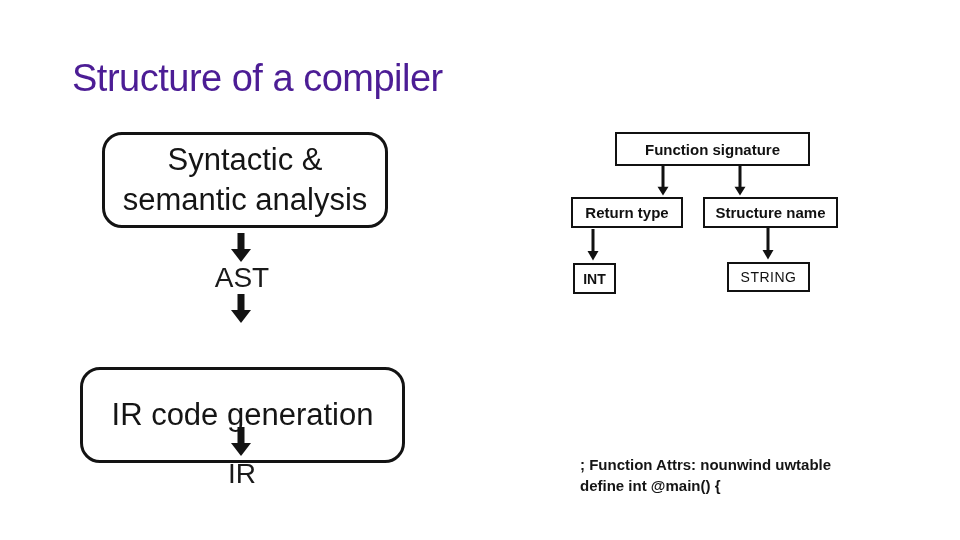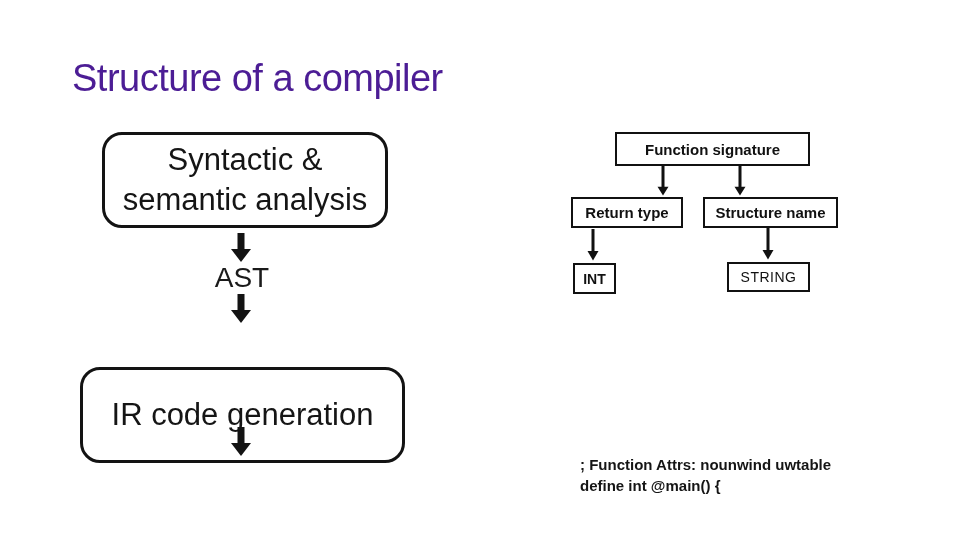--- a/index.html
+++ b/index.html
@@ -127,20 +127,21 @@
 
   <div class="abs round-box box-ircodegen">
     <div class="line">IR code generation</div>
   </div>
 
   <svg class="abs arrow-thick arrow-c" viewBox="0 0 24 29">
     <rect x="8.5" y="0" width="7" height="17" fill="#131313"></rect>
     <polygon points="2,16 22,16 12,29" fill="#131313"></polygon>
   </svg>
 
+  <div class="abs flow-label label-ir">IR</div>
 
   <div class="abs rect-box box-fsig">
     <span>Function signature</span>
   </div>
 
   <svg class="abs arrow-thin arrow-fs-left" viewBox="0 0 12 32" preserveAspectRatio="none">
     <rect x="4.5" y="0" width="3" height="23" fill="#111111"></rect>
     <polygon points="0.5,22 11.5,22 6,31.5" fill="#111111"></polygon>
   </svg>
   <svg class="abs arrow-thin arrow-fs-right" viewBox="0 0 12 32" preserveAspectRatio="none">

